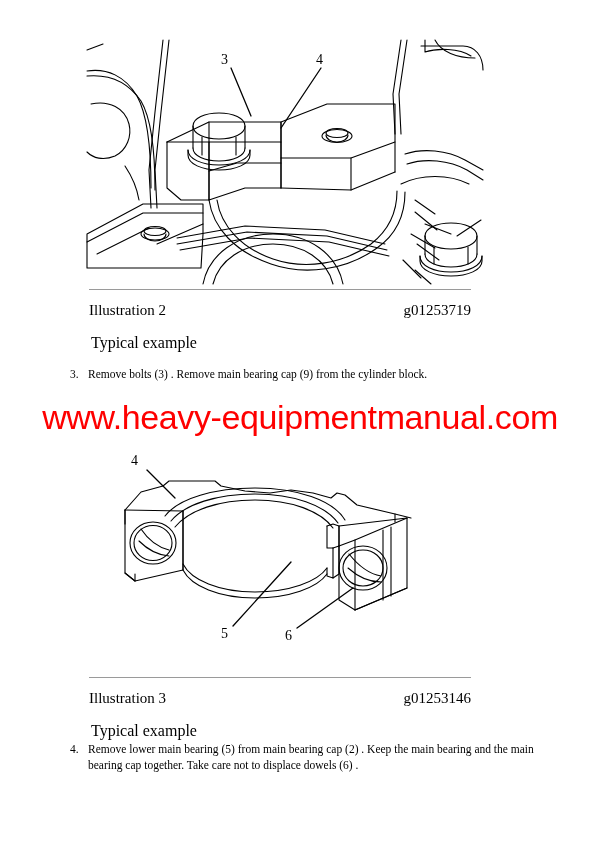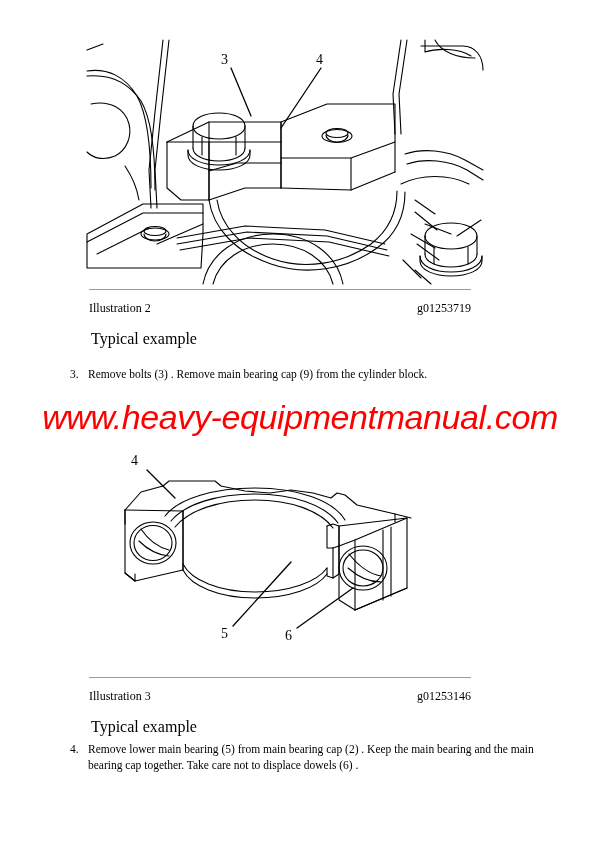--- a/index.html
+++ b/index.html
@@ -51,21 +51,21 @@
   .caption-rule {
     height: 1px;
     background: #9a9a9a;
     width: 100%;
     margin: 0 0 11px 0;
   }
   .caption-row {
     display: flex;
     justify-content: space-between;
     align-items: flex-end;
-    font-size: 12px;
+    font-size: 15px;
     line-height: 1.3;
   }
   .caption-title { white-space: nowrap; }
   .caption-id { white-space: nowrap; }
   .caption-sub {
     margin-top: 12px;
     font-size: 16px;
     line-height: 1.3;
     padding-left: 2px;
   }
@@ -96,21 +96,20 @@
     top: 398px;
     width: 600px;
     text-align: center;
     font-family: "Liberation Sans", "DejaVu Sans", sans-serif;
     font-size: 34px;
     font-weight: 400;
     color: #fe0000;
     letter-spacing: -0.4px;
     white-space: nowrap;
     pointer-events: none;
-    font-style: italic;
   }
 </style>
 </head>
 <body>
 
 <div class="page">
 
   <div class="figure" id="figure-1">
     <svg viewBox="0 0 400 248" xmlns="http://www.w3.org/2000/svg" fill="none" stroke="#000000" stroke-width="1.1" stroke-linejoin="round" stroke-linecap="round">
 

